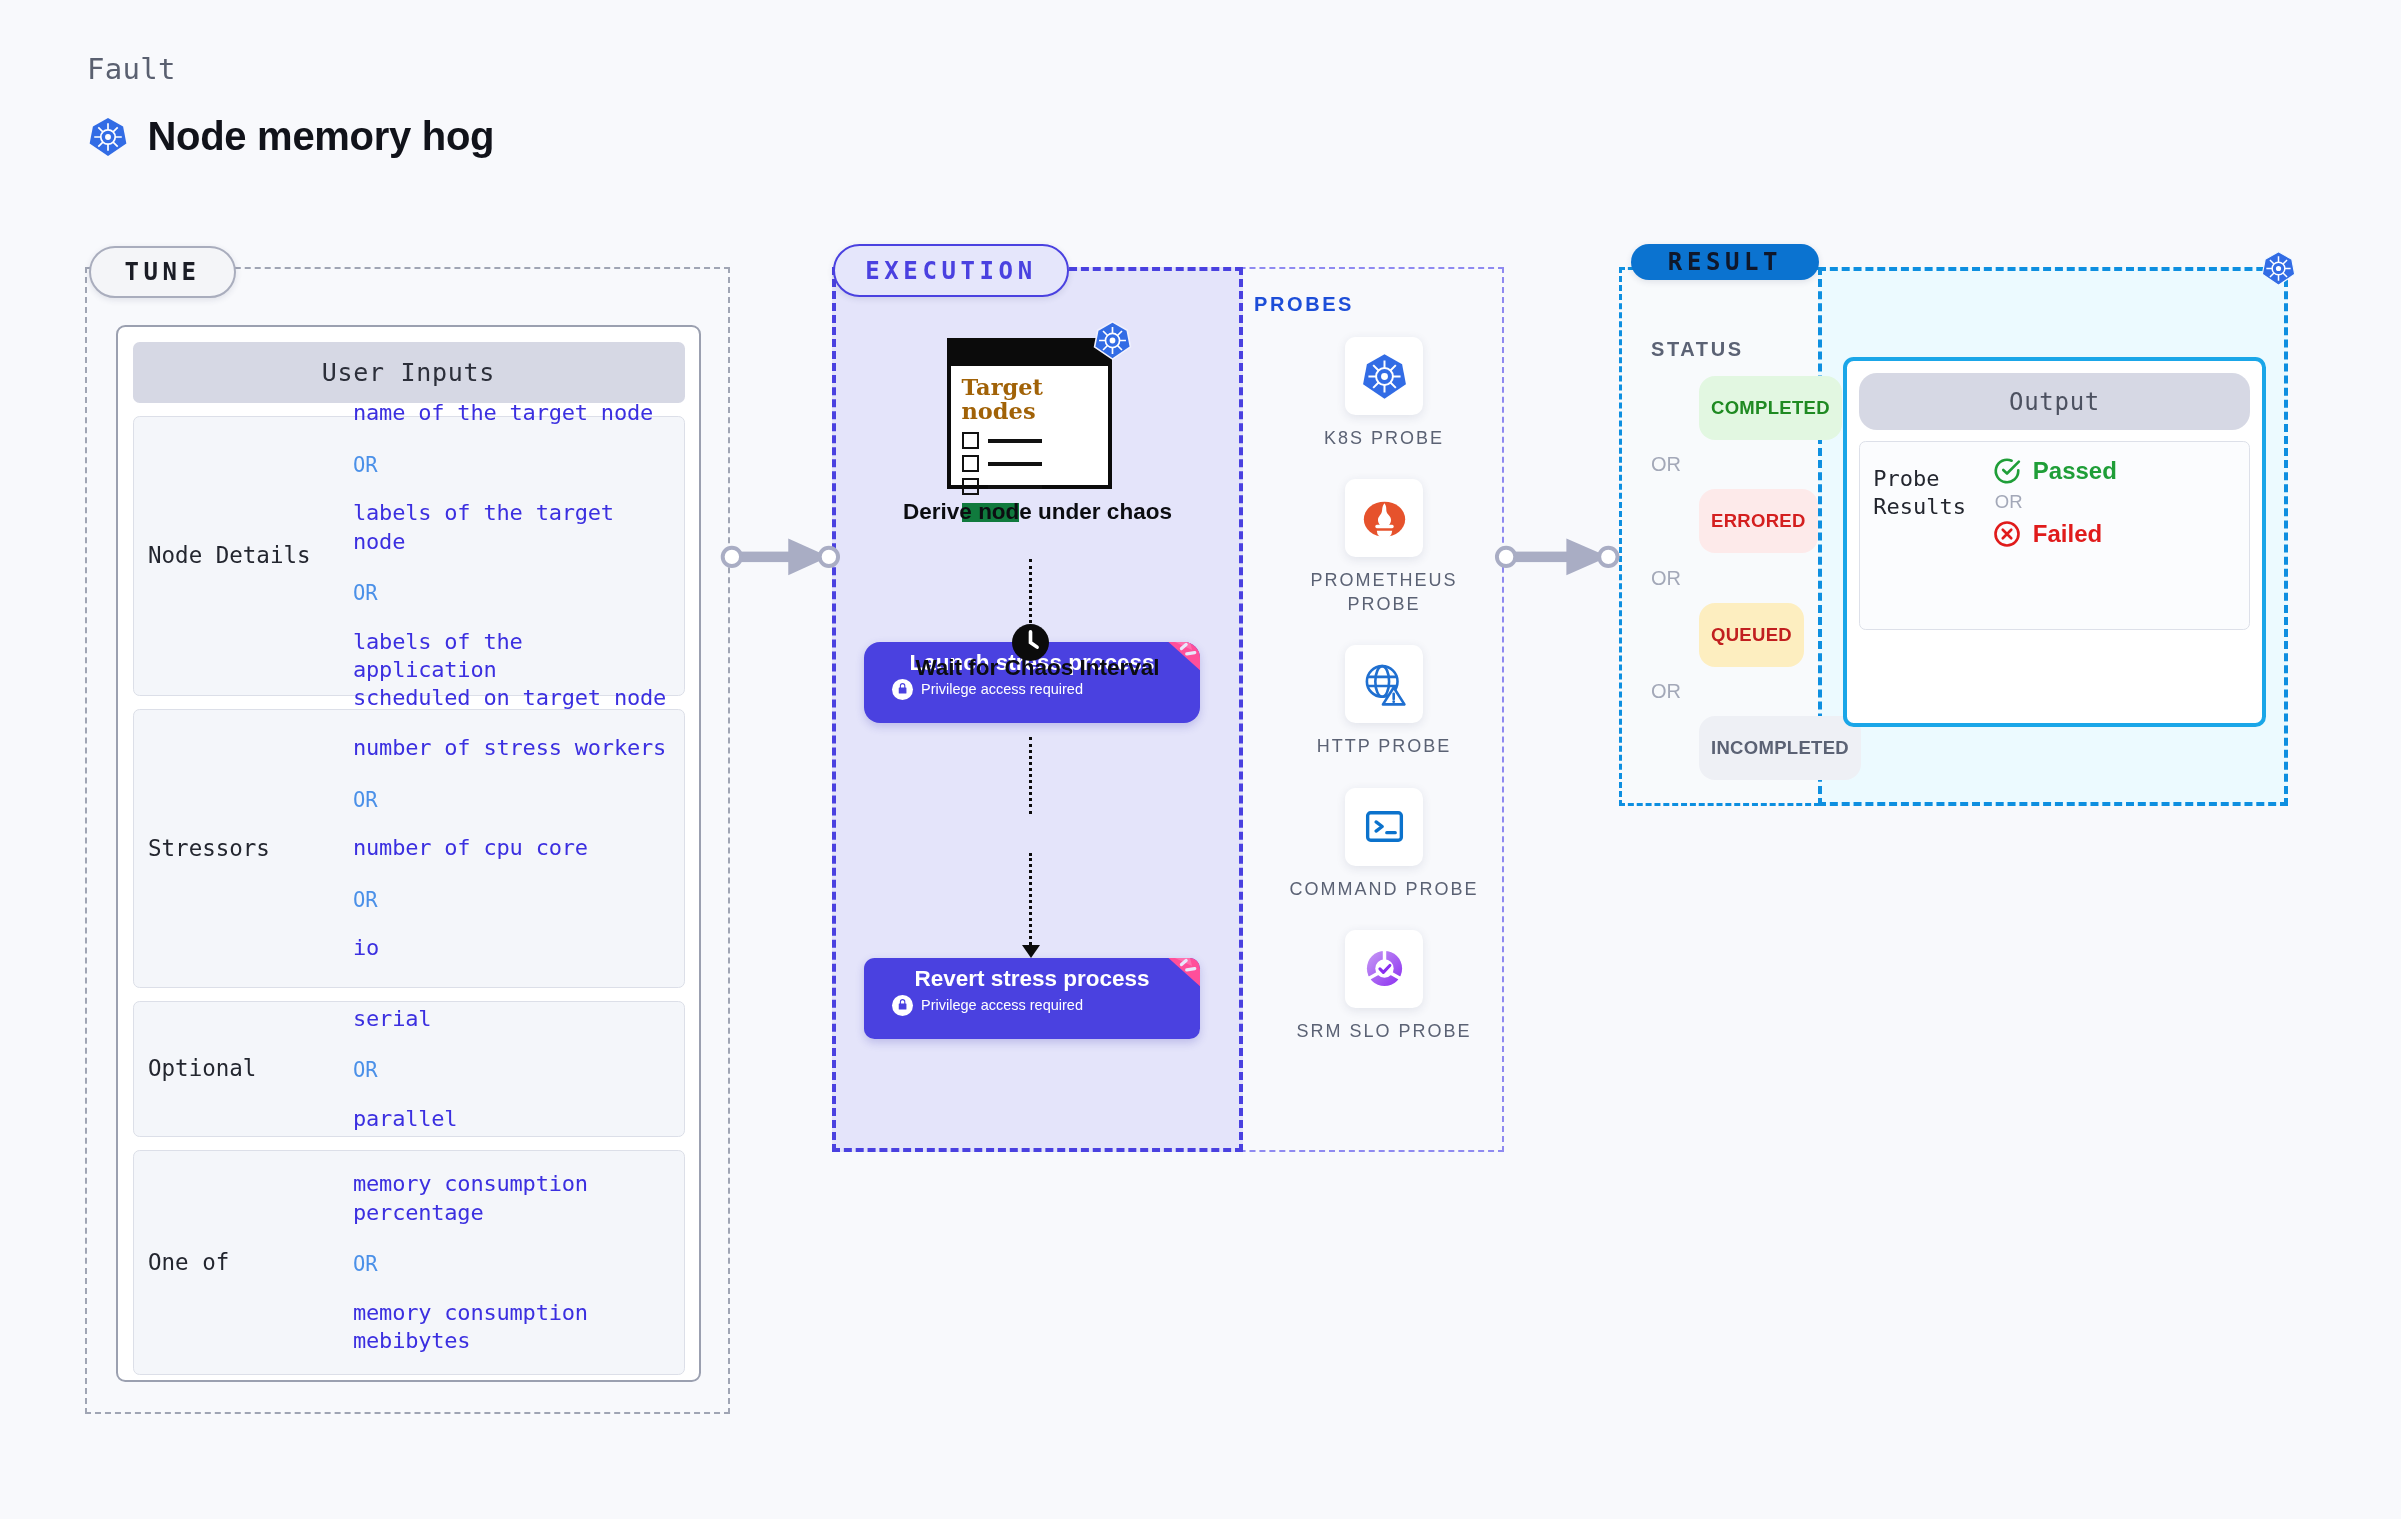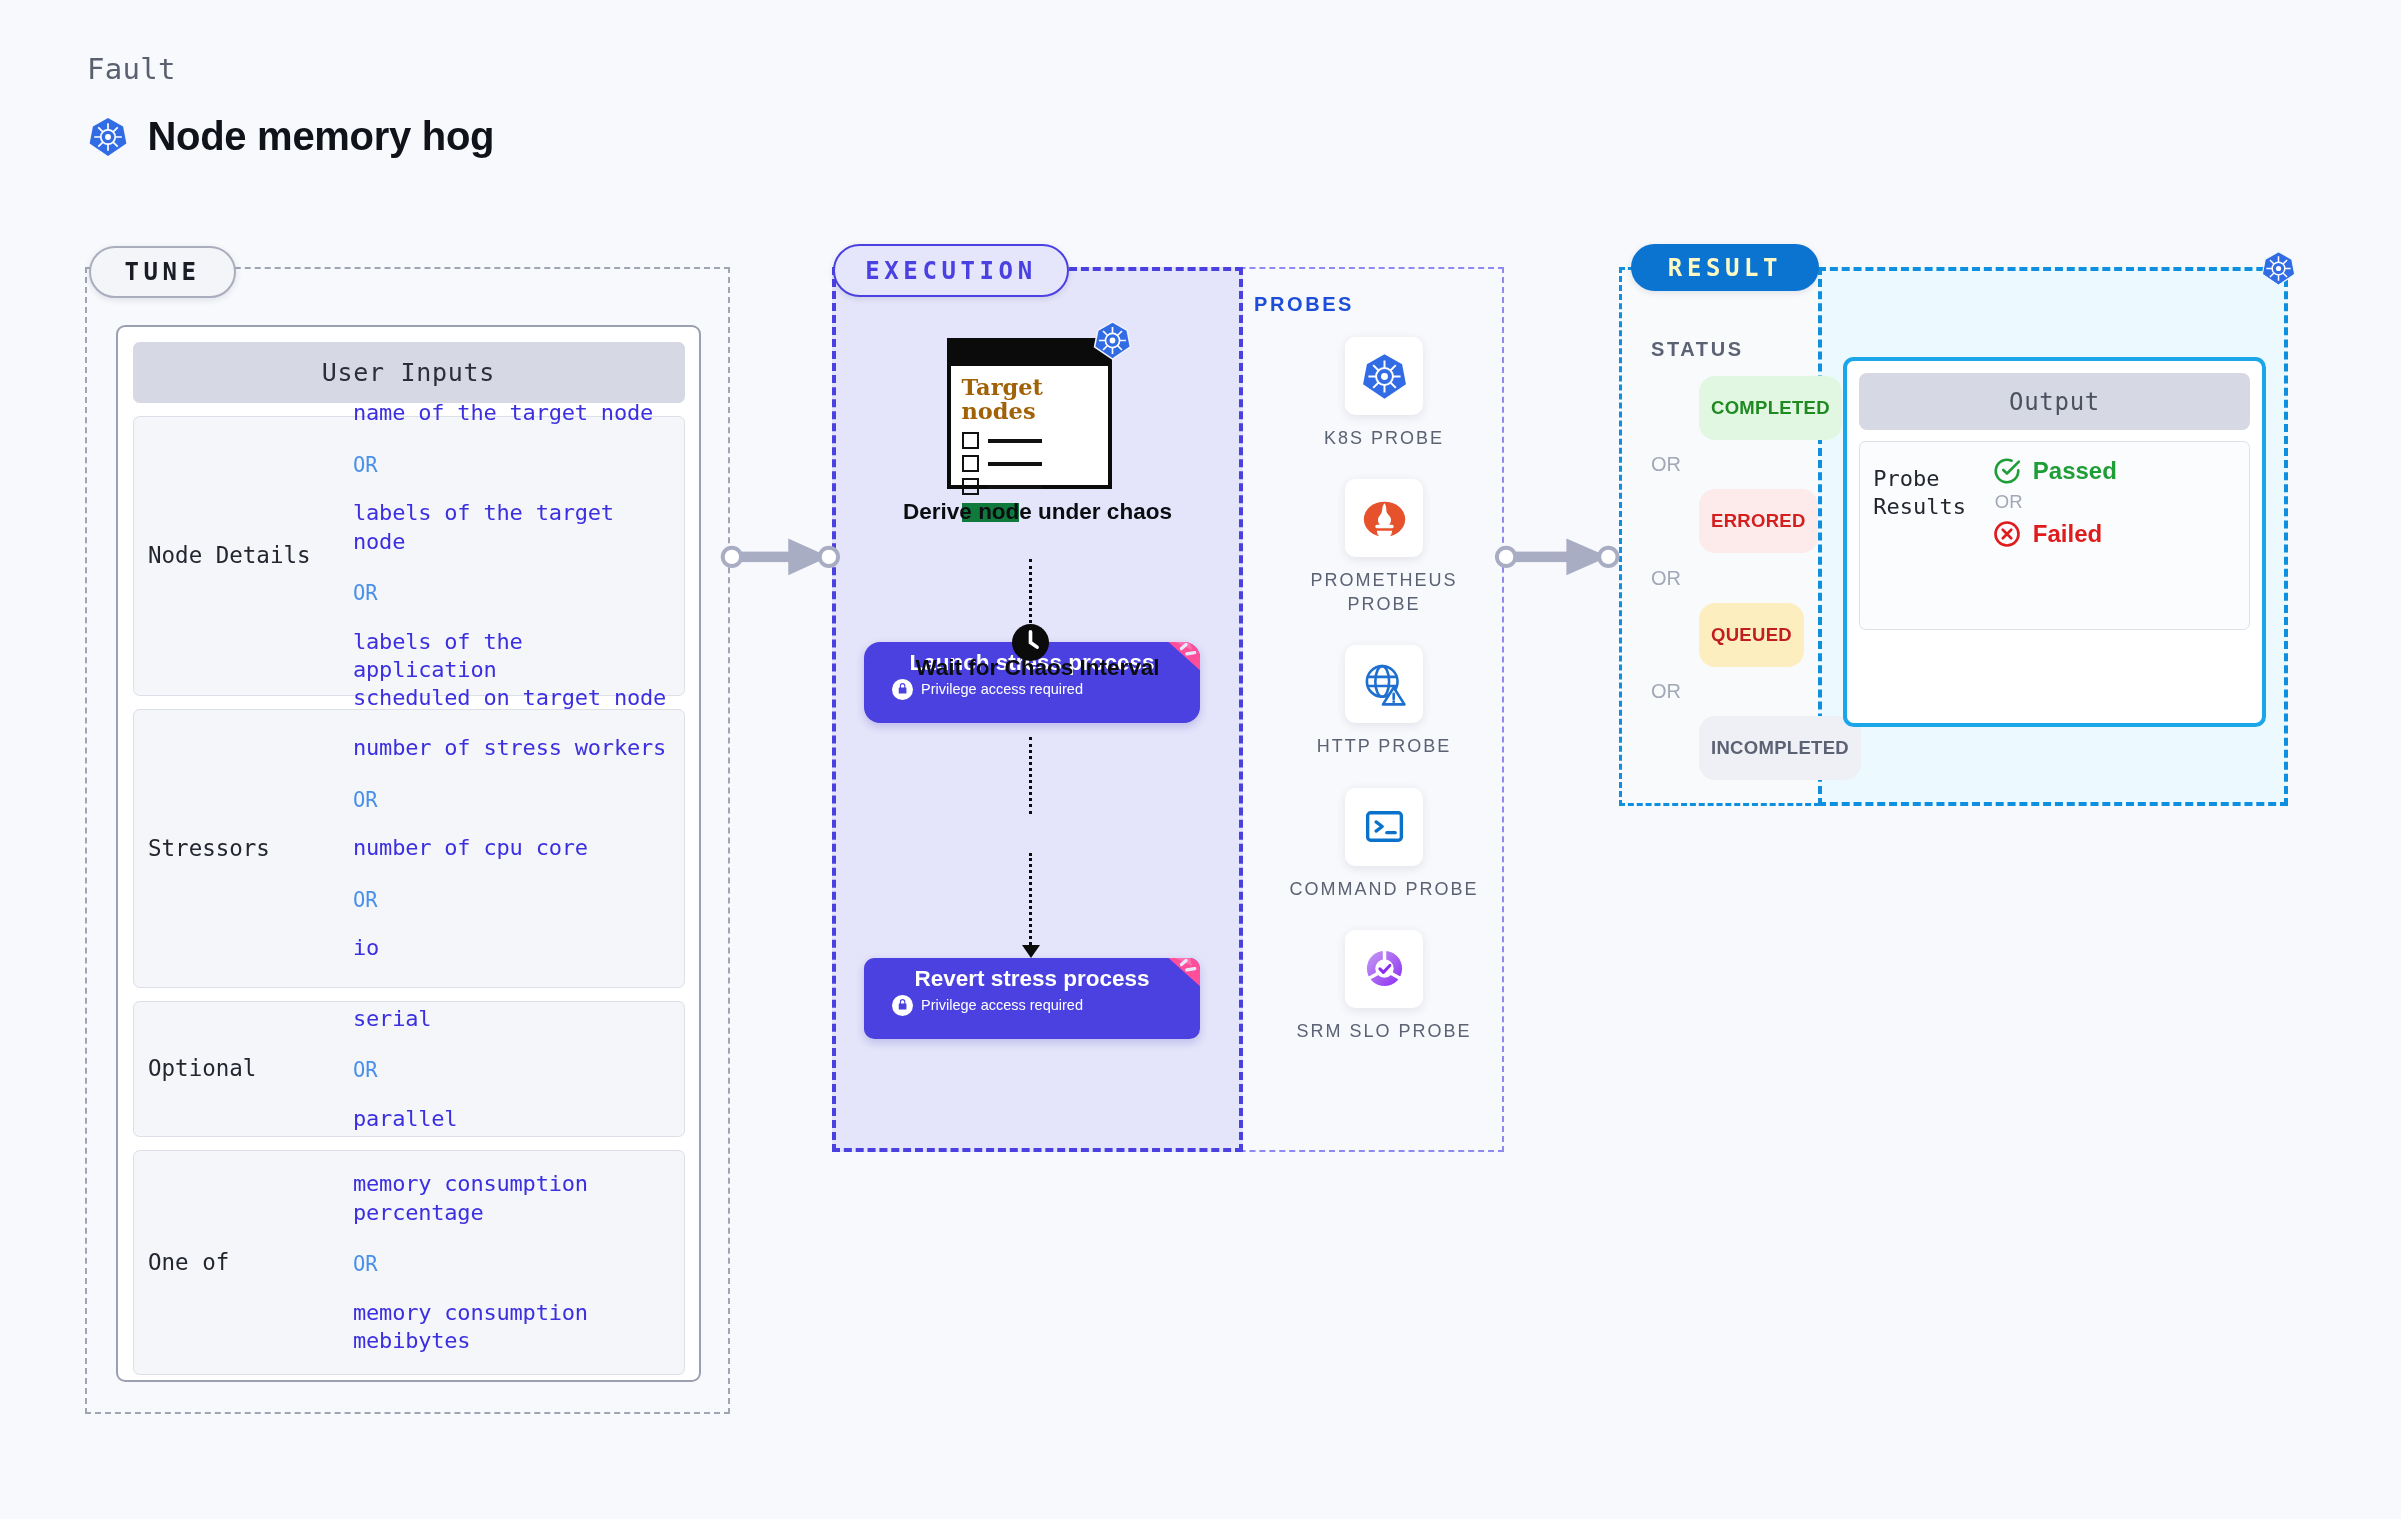--- a/index.html
+++ b/index.html
@@ -38,22 +38,22 @@
     left: 89px; top: 246px; width: 147px; height: 52px;
     background: #f4f5f8; border: 2px solid #a9adbd; color: #1b1d26;
     font-size: 24px;
   }
   .pill-exec {
     left: 833px; top: 244px; width: 236px; height: 53px;
     background: #e5e6fb; border: 2.6px solid #4a41e0; color: #4a41e0;
     font-size: 24px;
   }
   .pill-result {
-    left: 1631px; top: 244px; width: 188px; height: 47px;
-    background: #0b73d0; border: none; color: #fef9c3;
+    left: 1631px; top: 244px; width: 188px; height: 36px;
+    background: #0b73d0; border: none; color: #0f172a;
     font-size: 24px;
   }
 
   
   .region { position: absolute; }
   .region-tune {
     left: 85px; top: 267px; width: 645px; height: 1147px;
     border: 2.6px dashed #a0a5b4;
   }
   .region-exec-outer {
@@ -216,21 +216,21 @@
   .badge-incompleted { background: #eef0f5; color: #5b6274; }
   .status-or { margin: 13.2px 0 13.2px; font-size: 20px; color: #a3a8b8; }
 
   
   .output-card {
     position: absolute; left: 1843px; top: 357px; width: 423px; height: 370px;
     background: #ffffff; border: 4px solid #1aa6e8; border-radius: 10.6px;
     padding: 12px;
   }
   .out-header {
-    height: 57px; background: #d6d8e4; border-radius: 8px;
+    height: 57px; background: #d6d8e4; border-radius: 18px;
     display: flex; align-items: center; justify-content: center;
     font-family: "DejaVu Sans Mono", monospace; font-size: 24px; color: #4c5160;
     letter-spacing: 0.7px;
   }
   .out-row {
     margin-top: 10.6px; background: #fbfcfe; border: 1.3px solid #dde0e9;
     border-radius: 6.6px; display: flex; align-items: center; padding: 14.5px 13.2px;
   }
   .out-label {
     width: 119px; flex: 0 0 119px;

